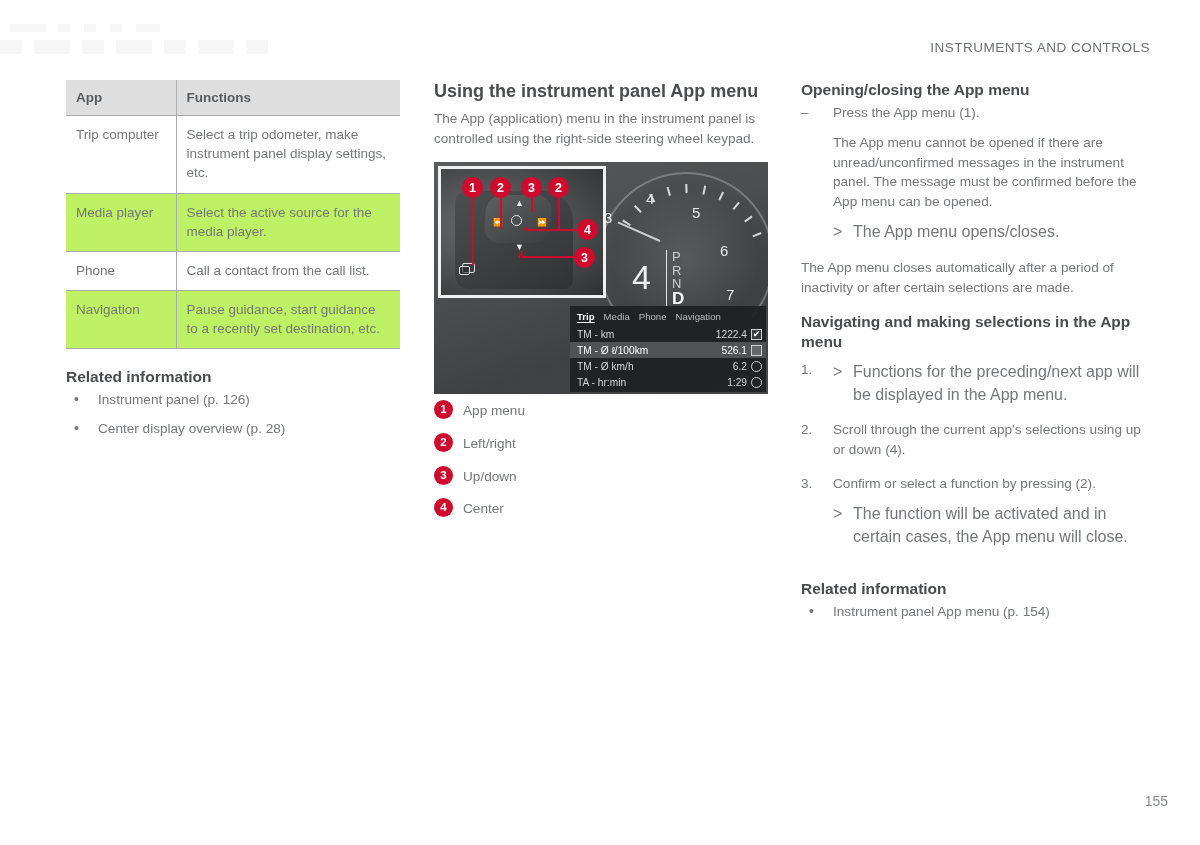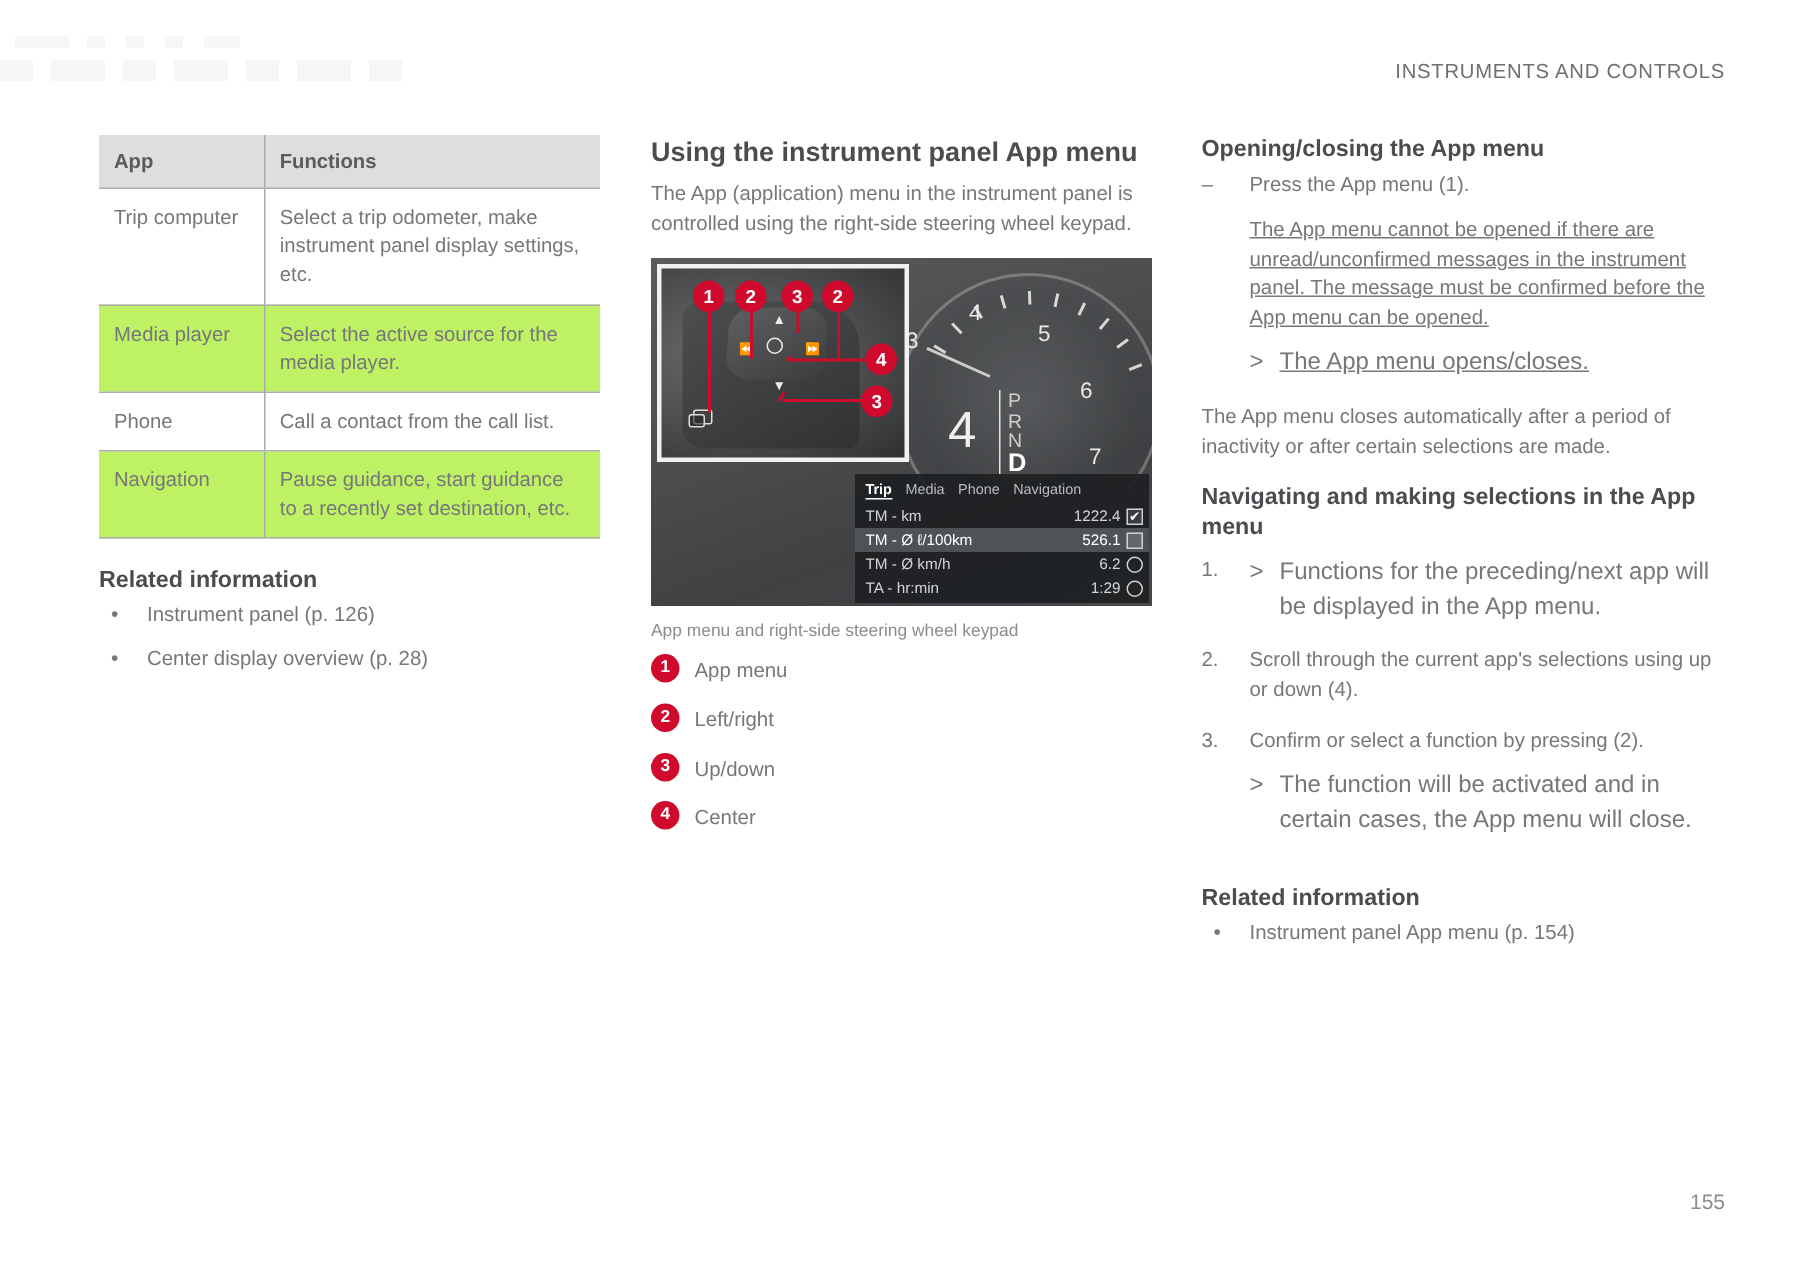--- a/index.html
+++ b/index.html
@@ -19,21 +19,21 @@
   .page-header {
     position: absolute;
     top: 40px; right: 50px;
     font-size: 13.5px;
     letter-spacing: 0.5px;
     color: #6e7073;
     margin-left: 15px;
   }
   .page-number {
     position: absolute;
-    bottom: 36px; right: 50px;
+    bottom: 36px; right: 32px;
     font-size: 14px;
     color: #8a8c8f;
   }
 
   
   .bleed {
     position: absolute;
     top: 18px; left: 10px;
     width: 250px; height: 50px;
     opacity: 0.035;
@@ -51,21 +51,21 @@
     opacity: 0.03;
     background: #000;
     -webkit-mask-image: repeating-linear-gradient(90deg, #000 0 22px, transparent 22px 34px, #000 34px 70px, transparent 70px 82px);
     mask-image: repeating-linear-gradient(90deg, #000 0 22px, transparent 22px 34px, #000 34px 70px, transparent 70px 82px);
     pointer-events: none;
   }
 
   
   .col {
     position: absolute;
-    top: 90px;
+    top: 80px;
     width: 334px;
   }
   .col-left   { left: 66px; }
   .col-mid    { left: 434px; }
   .col-right  { left: 801px; width: 340px; }
 
   
   table.apps {
     width: 100%;
     border-collapse: collapse;
@@ -144,21 +144,20 @@
     left: 0; top: 0;
     width: 26px;
     color: #76777a;
     font-size: 13.6px;
   }
   .indent {
     padding-left: 32px;
     margin-top: 10px;
     font-size: 13.6px;
     line-height: 1.46;
-    text-decoration: underline;
   }
   .gt {
     position: relative;
     padding-left: 20px;
     margin-top: 8px;
     font-size: 16px;
     line-height: 1.46;
   }
   .gt::before {
     content: ">";
@@ -502,21 +501,20 @@
           <div class="cbadge" style="left:21px; top:8px;">1</div>
           <div class="cbadge" style="left:49px; top:8px;">2</div>
           <div class="cbadge" style="left:80px; top:8px;">3</div>
           <div class="cbadge" style="left:107px; top:8px;">2</div>
           <div class="cbadge" style="left:136px; top:50px;">4</div>
           <div class="cbadge" style="left:133px; top:78px;">3</div>
         </div>
       </div>
     </div>
 
-    <div class="caption">App menu and right-side steering wheel keypad</div>
   </div>
 
   <ul class="legend">
     <li>
       <span class="num">1</span>
       <span>App menu</span>
     </li>
     <li>
       <span class="num">2</span>
       <span>Left/right</span>

